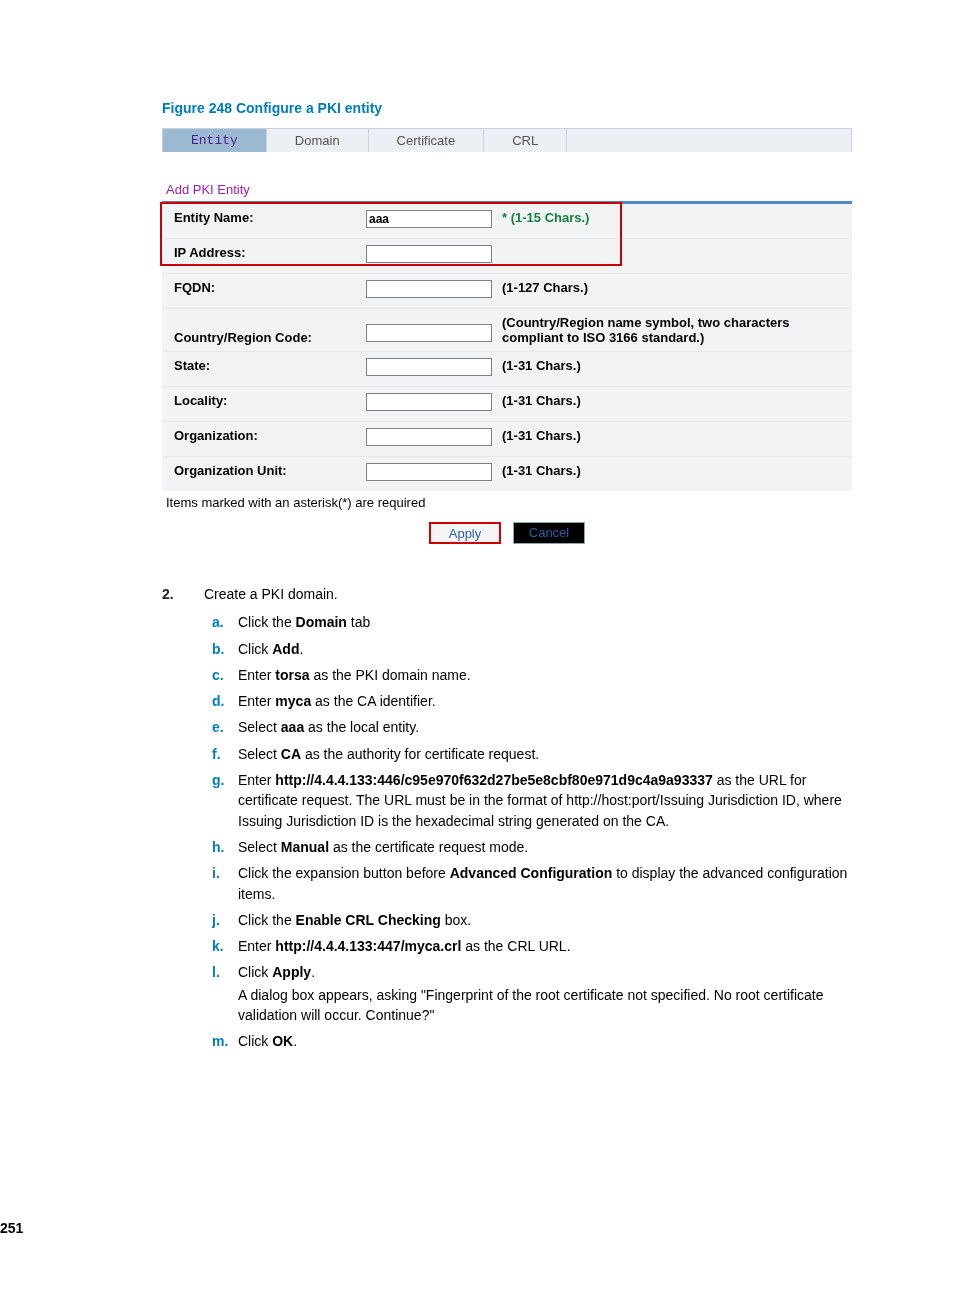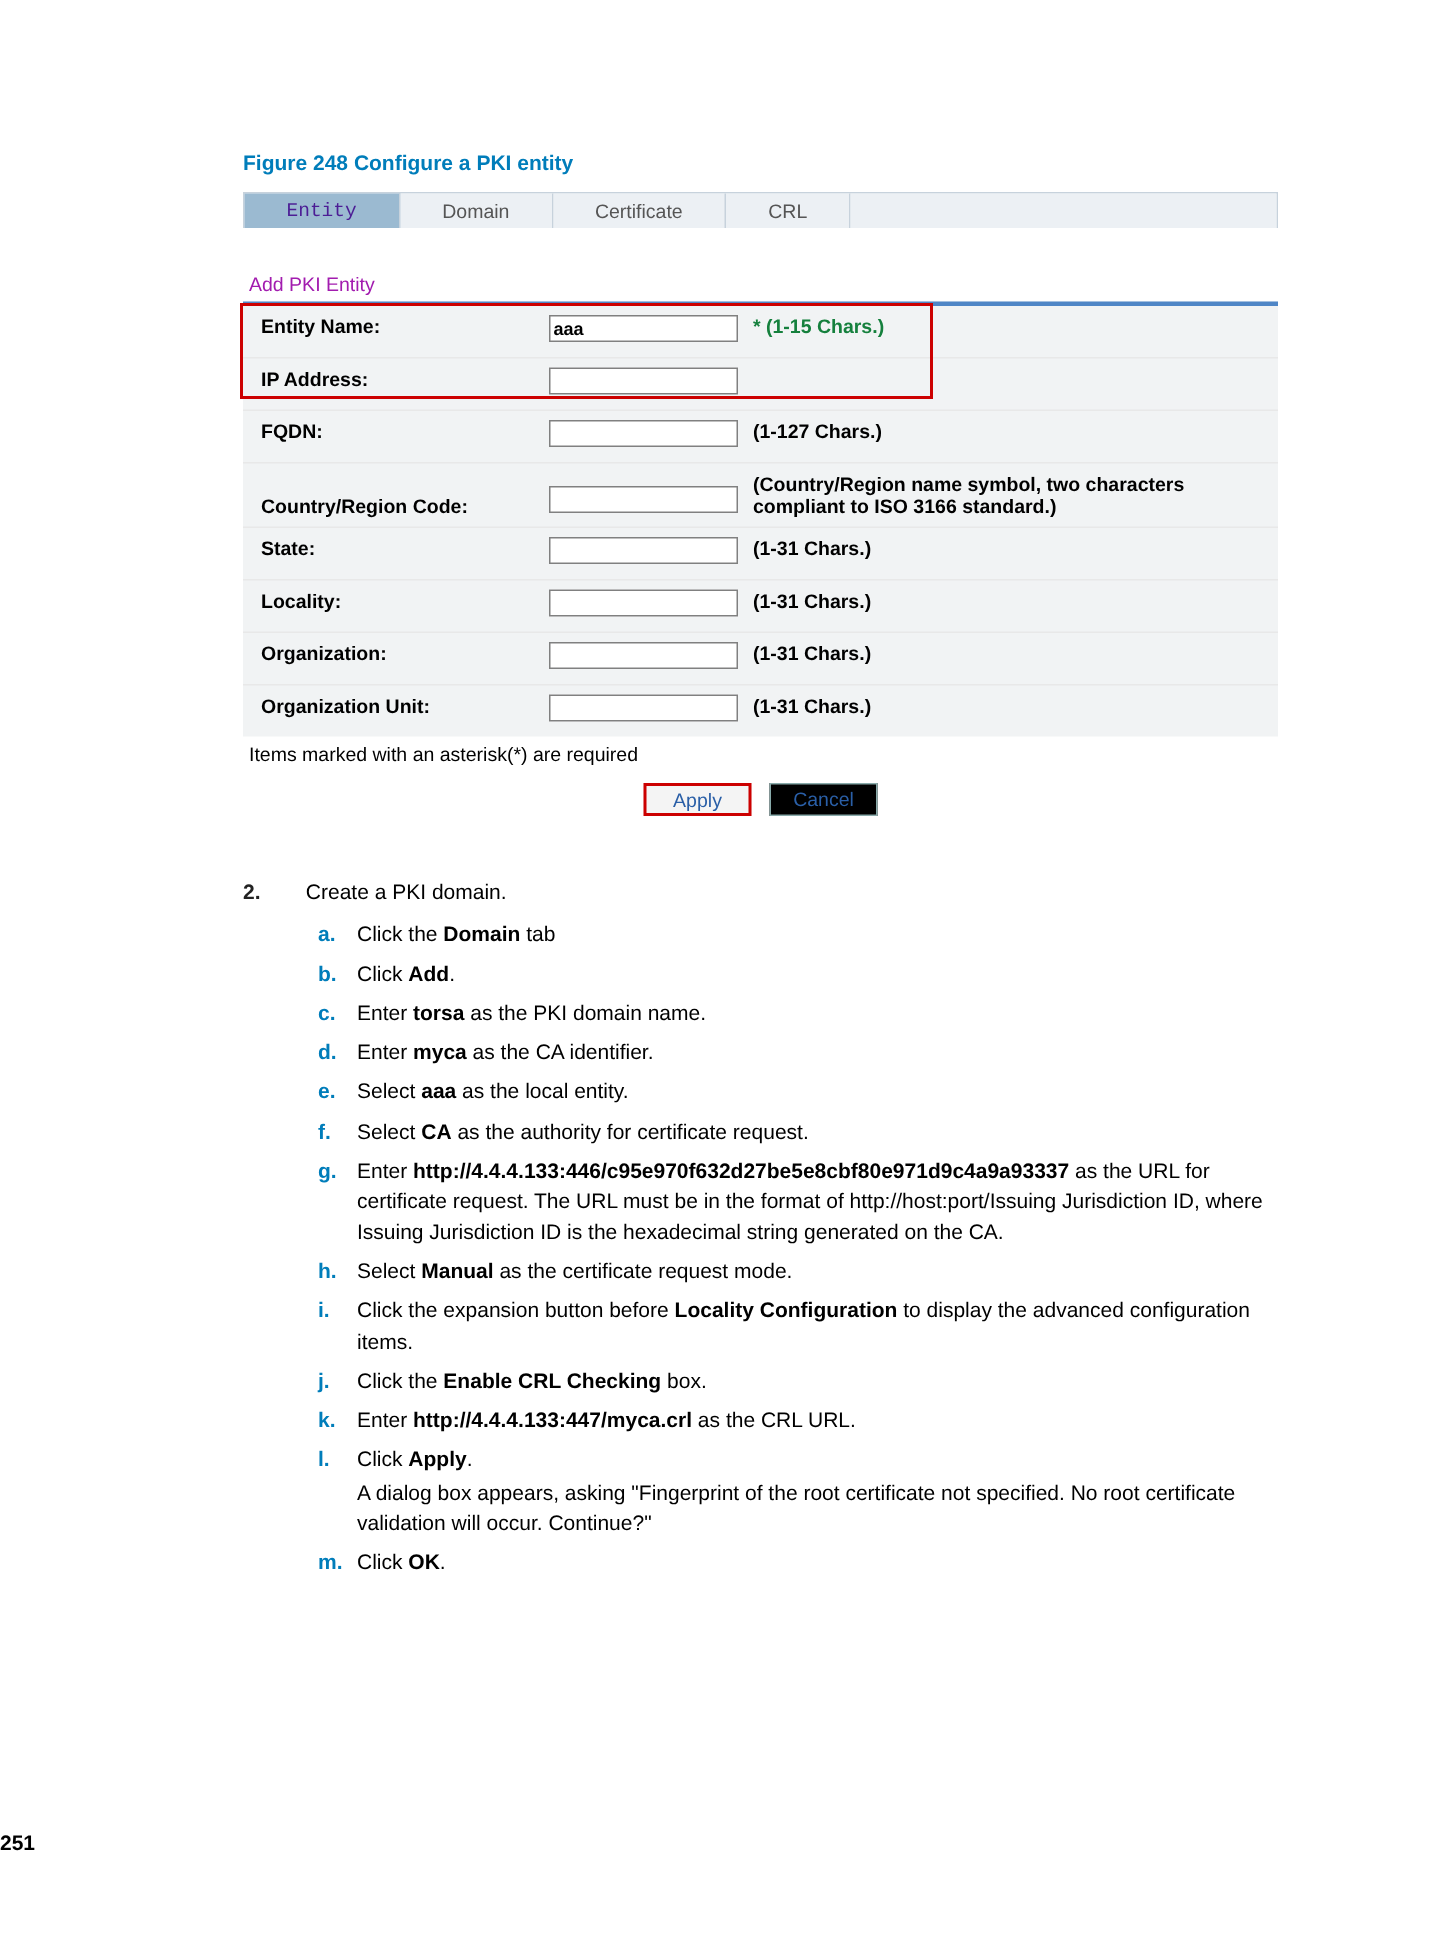--- a/index.html
+++ b/index.html
@@ -299,21 +299,21 @@
       <li class="sub-item">
         <span class="sub-letter">g.</span>
         <span class="sub-text"><span>Enter </span><b>http://4.4.4.133:446/c95e970f632d27be5e8cbf80e971d9c4a9a93337</b><span> as the URL for certificate request. The URL must be in the format of http://host:port/Issuing Jurisdiction ID, where Issuing Jurisdiction ID is the hexadecimal string generated on the CA.</span></span>
       </li>
       <li class="sub-item">
         <span class="sub-letter">h.</span>
         <span class="sub-text"><span>Select </span><b>Manual</b><span> as the certificate request mode.</span></span>
       </li>
       <li class="sub-item">
         <span class="sub-letter">i.</span>
-        <span class="sub-text"><span>Click the expansion button before </span><b>Locality Configuration</b><span> to display the advanced configuration items.</span></span>
+        <span class="sub-text"><span>Click the expansion button before </span><b>Advanced Configuration</b><span> to display the advanced configuration items.</span></span>
       </li>
       <li class="sub-item">
         <span class="sub-letter">j.</span>
         <span class="sub-text"><span>Click the </span><b>Enable CRL Checking</b><span> box.</span></span>
       </li>
       <li class="sub-item">
         <span class="sub-letter">k.</span>
         <span class="sub-text"><span>Enter </span><b>http://4.4.4.133:447/myca.crl</b><span> as the CRL URL.</span></span>
       </li>
       <li class="sub-item">

